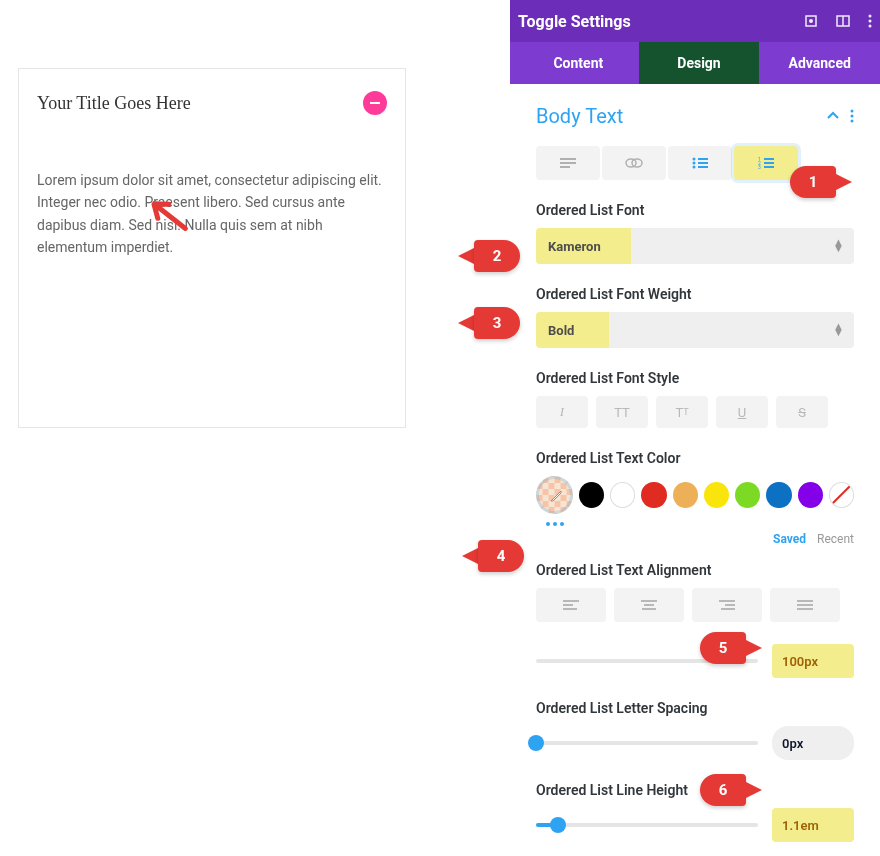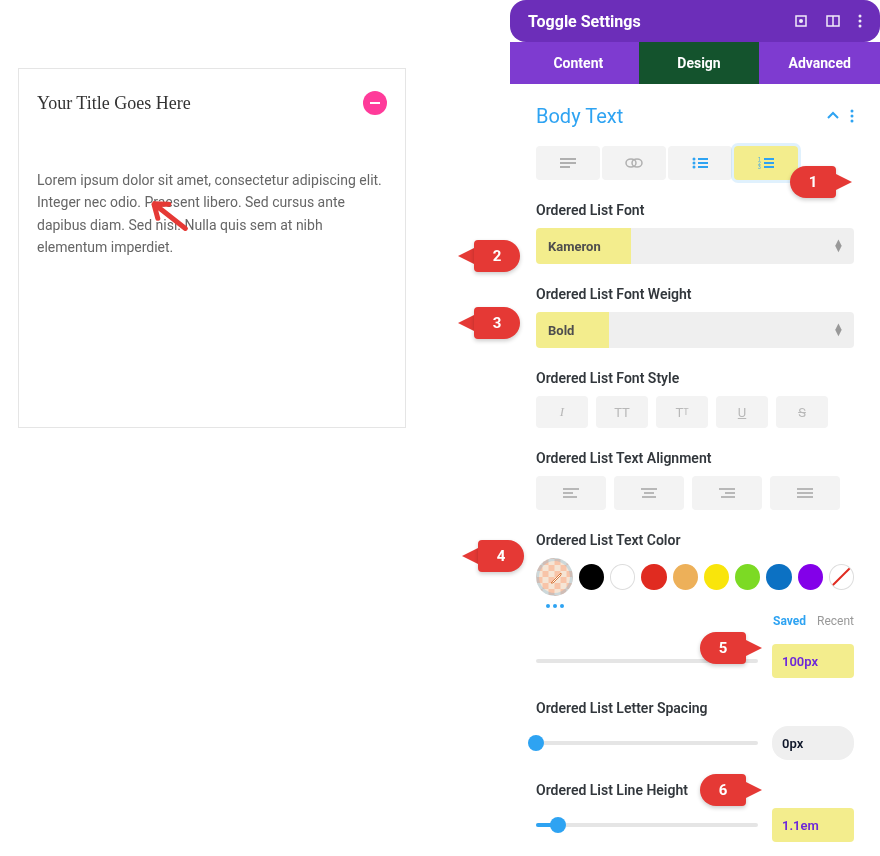--- a/index.html
+++ b/index.html
@@ -11,21 +11,21 @@
     .minus-btn { width: 24px; height: 24px; border-radius: 50%; background: #ff3b9a; display: flex; align-items: center; justify-content: center; cursor: pointer; }
     .minus-btn::before { content: ''; width: 10px; height: 2px; background: #fff; }
     .arrow-annot { position: absolute; left: 128px; top: 136px; pointer-events: none; transform: rotate(38deg); z-index: 5; }
     .arrow-annot svg { display: block; }
     .big-num { font-family: Georgia, serif; font-weight: 700; font-size: 100px; color: #ffb5cf; line-height: 0.85; letter-spacing: -4px; }
     .num-wrap { position: relative; margin-bottom: 22px; }
     .lipsum-head { position: absolute; left: 38px; top: 44px; font-family: 'Arial Narrow', 'Helvetica Condensed', Arial, sans-serif; font-stretch: condensed; font-weight: 300; font-size: 34px; line-height: 1.2; letter-spacing: 3px; color: #222; }
     .body-p { font-size: 14px; color: #666; line-height: 1.6; margin-top: 54px; }
     
     .panel { position: absolute; right: 0; top: 0; width: 370px; height: 856px; background: #fff; }
-    .panel-header { background: #6c2eb9; color: #fff; height: 42px; display: flex; align-items: center; justify-content: space-between; padding: 0 18px; border-radius: 16px; }
+    .panel-header { background: #6c2eb9; color: #fff; height: 42px; display: flex; align-items: center; justify-content: space-between; padding: 0 8px; }
     .panel-title { font-size: 16px; font-weight: 700; }
     .hdr-icons { display: flex; gap: 18px; align-items: center; }
     .hdr-icon { cursor: pointer; opacity: 0.9; display: flex; }
     
     .tabs { background: #7e3bd0; display: flex; height: 42px; padding-left: 8px; }
     .tab { flex: 1; display: flex; align-items: center; justify-content: center; color: #fff; font-weight: 700; font-size: 14px; cursor: pointer; }
     .tab.active { background: #14532d; }
     
     .panel-body { padding: 20px 26px; height: 772px; overflow-y: auto; position: relative; }
     .panel-body::-webkit-scrollbar { width: 6px; }
@@ -61,21 +61,21 @@
     .more-dots { display: flex; gap: 3px; margin-top: 8px; margin-left: 10px; }
     .more-dots span { width: 4px; height: 4px; background: #2ea3f2; border-radius: 50%; }
     .saved-recent { position: absolute; right: 0; bottom: -20px; font-size: 12px; }
     .sr-saved { color: #2ea3f2; font-weight: 700; margin-right: 8px; }
     .sr-recent { color: #999; }
     
     .slider-row { display: flex; align-items: center; gap: 14px; }
     .slider-track { flex: 1; height: 4px; background: #e5e5e5; border-radius: 2px; position: relative; }
     .slider-fill { position: absolute; left: 0; top: 0; height: 100%; background: #2ea3f2; border-radius: 2px; }
     .slider-thumb { position: absolute; top: 50%; transform: translate(-50%,-50%); width: 16px; height: 16px; border-radius: 50%; background: #2ea3f2; cursor: grab; }
-    .slider-val { width: 82px; height: 34px; background: #efefef; border-radius: 4px; display: flex; align-items: center; padding: 0 10px; font-size: 13px; font-weight: 600; color: #6d28d9; }
+    .slider-val { width: 82px; height: 34px; background: #efefef; border-radius: 4px; display: flex; align-items: center; padding: 0 10px; font-size: 13px; font-weight: 600; color: #a16207; }
     .slider-val.hl { background: #f3ed8d; }
     .slider-val.dim { color: #0f172a; border-radius: 16px; }
     
     .marker { position: absolute; display: flex; align-items: center; pointer-events: none; z-index: 10; }
     .marker-drop { width: 46px; height: 32px; background: #e53935; border-radius: 16px 4px 4px 16px; display: flex; align-items: center; justify-content: center; color: #fff; font-weight: 700; font-size: 15px; box-shadow: 0 2px 4px rgba(0,0,0,0.2); }
     .marker.left .marker-drop { border-radius: 4px 16px 16px 4px; }
     .marker-tip { width: 0; height: 0; border-top: 10px solid transparent; border-bottom: 10px solid transparent; }
     .marker.right .marker-tip { border-left: 20px solid #e53935; margin-left: -4px; }
     .marker.left .marker-tip { border-right: 20px solid #e53935; margin-right: -4px; }
   </style>
@@ -197,54 +197,20 @@
     </div>
 
     <div class="field-group">
       <div class="field-label">Ordered List Font Style</div>
       <div class="style-btns">
         <div class="style-btn" style="font-style:italic;font-family:serif;">I</div>
         <div class="style-btn">TT</div>
         <div class="style-btn">T<span style="font-size:9px">T</span></div>
         <div class="style-btn" style="text-decoration:underline;">U</div>
         <div class="style-btn" style="text-decoration:line-through;">S</div>
-      </div>
-    </div>
-
-    <div class="field-group">
-      <div class="field-label">Ordered List Text Alignment</div>
-      <div class="align-btns">
-        <div class="align-btn">
-            <svg width="16" height="12">
-              <line x1="0" y1="2" x2="16" y2="2" stroke="currentColor" stroke-width="2"></line>
-              <line x1="0" y1="6" x2="10" y2="6" stroke="currentColor" stroke-width="2"></line>
-              <line x1="0" y1="10" x2="14" y2="10" stroke="currentColor" stroke-width="2"></line>
-            </svg>
-          </div>
-        <div class="align-btn">
-            <svg width="16" height="12">
-              <line x1="0" y1="2" x2="16" y2="2" stroke="currentColor" stroke-width="2"></line>
-              <line x1="3" y1="6" x2="13" y2="6" stroke="currentColor" stroke-width="2"></line>
-              <line x1="1" y1="10" x2="15" y2="10" stroke="currentColor" stroke-width="2"></line>
-            </svg>
-          </div>
-        <div class="align-btn">
-            <svg width="16" height="12">
-              <line x1="0" y1="2" x2="16" y2="2" stroke="currentColor" stroke-width="2"></line>
-              <line x1="6" y1="6" x2="16" y2="6" stroke="currentColor" stroke-width="2"></line>
-              <line x1="2" y1="10" x2="16" y2="10" stroke="currentColor" stroke-width="2"></line>
-            </svg>
-          </div>
-        <div class="align-btn">
-            <svg width="16" height="12">
-              <line x1="0" y1="2" x2="16" y2="2" stroke="currentColor" stroke-width="2"></line>
-              <line x1="0" y1="6" x2="16" y2="6" stroke="currentColor" stroke-width="2"></line>
-              <line x1="0" y1="10" x2="16" y2="10" stroke="currentColor" stroke-width="2"></line>
-            </svg>
-          </div>
       </div>
     </div>
 
     <div class="field-group" style="margin-bottom:36px; position:relative;">
       <div class="field-label">Ordered List Text Color</div>
       <div class="swatches">
         <div class="picker-sw">
           <svg style="position:absolute;left:8px;top:8px" width="18" height="18" viewBox="0 0 18 18">
               <path d="M14 4 L6 12 L4 14 L6 14 L14 6 Z" fill="#fff" stroke="#d97b3f" stroke-width="1"></path>
             </svg>
@@ -266,20 +232,54 @@
           <span></span>
           <span></span>
         </div>
       <div class="saved-recent">
         <span class="sr-saved">Saved</span>
         <span class="sr-recent">Recent</span>
       </div>
     </div>
 
     <div class="field-group">
+      <div class="field-label">Ordered List Text Alignment</div>
+      <div class="align-btns">
+        <div class="align-btn">
+            <svg width="16" height="12">
+              <line x1="0" y1="2" x2="16" y2="2" stroke="currentColor" stroke-width="2"></line>
+              <line x1="0" y1="6" x2="10" y2="6" stroke="currentColor" stroke-width="2"></line>
+              <line x1="0" y1="10" x2="14" y2="10" stroke="currentColor" stroke-width="2"></line>
+            </svg>
+          </div>
+        <div class="align-btn">
+            <svg width="16" height="12">
+              <line x1="0" y1="2" x2="16" y2="2" stroke="currentColor" stroke-width="2"></line>
+              <line x1="3" y1="6" x2="13" y2="6" stroke="currentColor" stroke-width="2"></line>
+              <line x1="1" y1="10" x2="15" y2="10" stroke="currentColor" stroke-width="2"></line>
+            </svg>
+          </div>
+        <div class="align-btn">
+            <svg width="16" height="12">
+              <line x1="0" y1="2" x2="16" y2="2" stroke="currentColor" stroke-width="2"></line>
+              <line x1="6" y1="6" x2="16" y2="6" stroke="currentColor" stroke-width="2"></line>
+              <line x1="2" y1="10" x2="16" y2="10" stroke="currentColor" stroke-width="2"></line>
+            </svg>
+          </div>
+        <div class="align-btn">
+            <svg width="16" height="12">
+              <line x1="0" y1="2" x2="16" y2="2" stroke="currentColor" stroke-width="2"></line>
+              <line x1="0" y1="6" x2="16" y2="6" stroke="currentColor" stroke-width="2"></line>
+              <line x1="0" y1="10" x2="16" y2="10" stroke="currentColor" stroke-width="2"></line>
+            </svg>
+          </div>
+      </div>
+    </div>
+
+    <div class="field-group">
       <div class="slider-row">
         <div class="slider-track">
           <div class="slider-fill" style="width:0%"></div>
         </div>
         <div class="slider-val hl">100px</div>
       </div>
     </div>
 
     <div class="field-group">
       <div class="field-label">Ordered List Letter Spacing</div>

